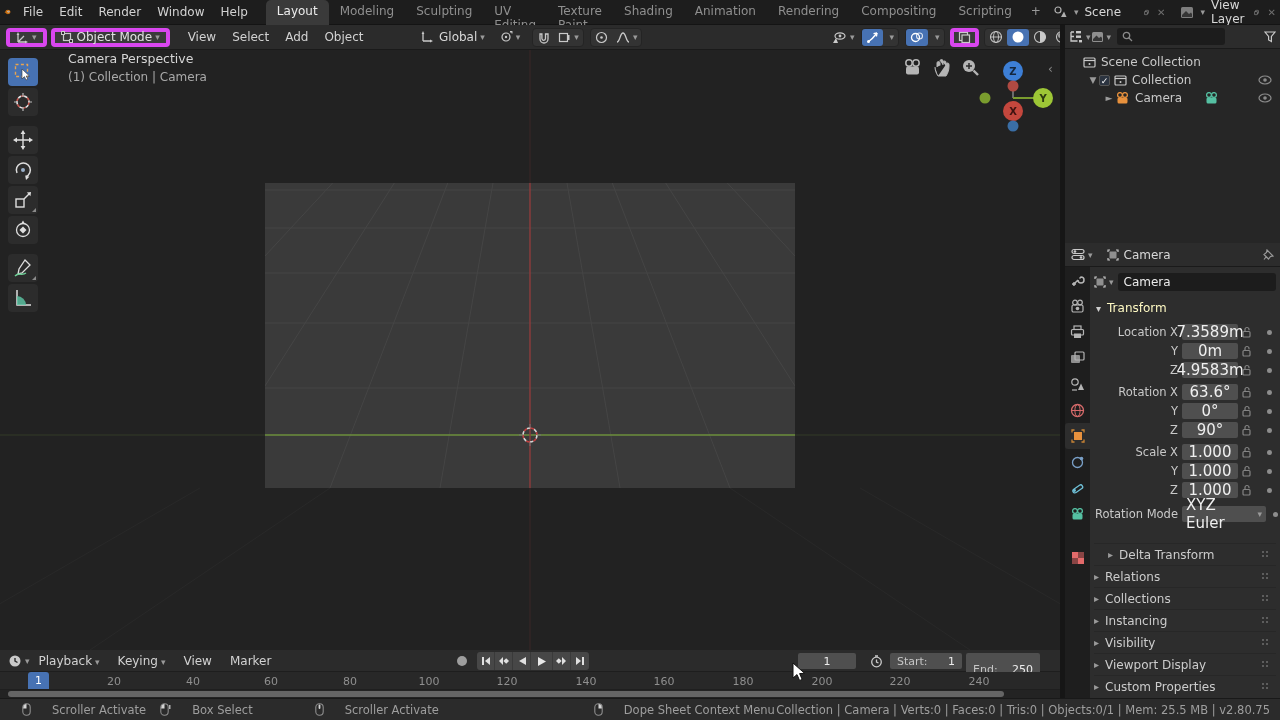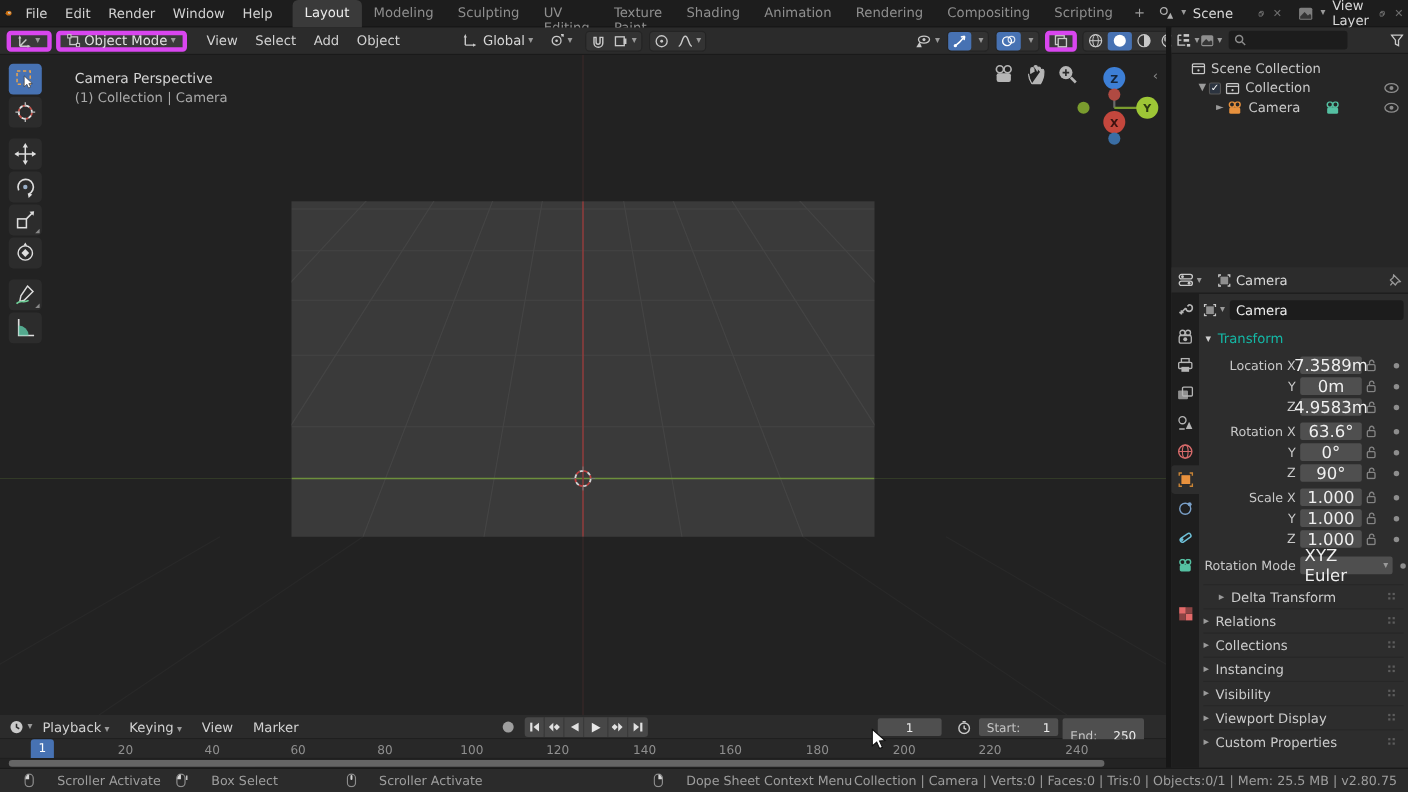--- a/index.html
+++ b/index.html
@@ -38,21 +38,21 @@
 
   
   #vpcanvas{position:absolute;left:0;top:50px;width:1060px;height:600px;background:#222;overflow:hidden}
   #toolbar{position:absolute;left:8px;top:8px;width:32px;display:flex;flex-direction:column}
   .tool{width:30px;height:28px;background:#2c2c2c;border-radius:4px;margin-bottom:2px;
     display:flex;align-items:center;justify-content:center;position:relative}
   .tool.active{background:#4772b3}
   .tool.grp{margin-top:8px}
   .tool.sub::after{content:"";position:absolute;right:2px;bottom:2px;border-left:4px solid transparent;
     border-bottom:4px solid #8a8a8a}
-  #vptext{position:absolute;left:68px;top:12px;line-height:18px}
+  #vptext{position:absolute;left:68px;top:0;line-height:18px}
   #vptext .l1{color:#d6d6d6;font-size:12.5px}
   #vptext .l2{color:#a9a9a9;font-size:12px}
   #navico{position:absolute;left:902px;top:8px;display:flex;gap:8px}
   .collapse{position:absolute;left:1048px;top:12px;color:#8a8a8a;font-size:12px}
 
   
   #rightdiv{position:absolute;left:1060px;top:25px;width:5px;height:673px;background:#161616}
   #outliner{position:absolute;left:1065px;top:25px;width:215px;height:218px;background:#262626}
   #outliner .hdr{height:24px;background:#2c2c2c;display:flex;align-items:center;
     border-bottom:1px solid #1a1a1a;padding:0 4px}
@@ -67,21 +67,21 @@
   #props{position:absolute;left:1065px;top:243px;width:215px;height:455px;background:#2d2d2d}
   #props .hdr{height:24px;background:#2c2c2c;display:flex;align-items:center;
     border-bottom:1px solid #1a1a1a;padding:0 6px}
   #ptabs{position:absolute;left:0;top:24px;width:25px;height:431px;background:#1e1e1e}
   .ptab{width:25px;height:26px;display:flex;align-items:center;justify-content:center}
   .ptab.active{background:#2d2d2d;border-radius:3px 0 0 3px}
   #pcontent{position:absolute;left:25px;top:24px;width:190px;height:431px;padding:6px 4px 0 4px}
   .namefield{display:flex;align-items:center;margin-bottom:10px}
   .nameinput{flex:1;background:#1c1c1c;border-radius:3px;height:18px;color:#ececec;
     padding:0 6px;display:flex;align-items:center;margin-left:4px}
-  .ptitle{color:#14b8a6;margin:2px 0 8px 2px;display:flex;align-items:center}
+  .ptitle{color:#fef9c3;margin:2px 0 8px 2px;display:flex;align-items:center}
   .trow{display:grid;grid-template-columns:84px 56px 18px 10px;gap:4px;align-items:center;height:18px;margin-bottom:1px}
   .trow.gap{margin-top:4px}
   .tlabel{text-align:right;color:#c9c9c9;font-size:11.5px}
   .tvalue{background:#4f4f4f;border-radius:2px;height:16px;color:#efefef;font-size:15px;
     display:flex;align-items:center;justify-content:center}
   .animdot{width:5px;height:5px;border-radius:50%;background:#8d8d8d;justify-self:center}
   .rmode .tvalue{justify-content:space-between;padding:0 4px}
   .panelrow{display:flex;align-items:center;height:22px;color:#cccccc;border-top:1px solid #272727;position:relative}
   .panelrow .grip{position:absolute;right:6px;width:8px;height:8px;opacity:.45}
   .grip::before{content:"";position:absolute;width:2px;height:2px;background:#999;
@@ -727,21 +727,21 @@
       </div>
 
       <div class="trow gap rmode" style="grid-template-columns:84px 84px 10px;margin-top:6px">
         <span class="tlabel">Rotation Mode</span>
         <span class="tvalue chev">
           <span>XYZ Euler</span>
         </span>
         <span class="animdot"></span>
       </div>
 
-      <div style="margin-top:8px">
+      <div style="margin-top:20px">
         <div class="panelrow sub arr-r">
           <span>Delta Transform</span>
             <span class="grip"></span>
         </div>
         <div class="panelrow arr-r">
           <span>Relations</span>
             <span class="grip"></span>
         </div>
         <div class="panelrow arr-r">
           <span>Collections</span>

